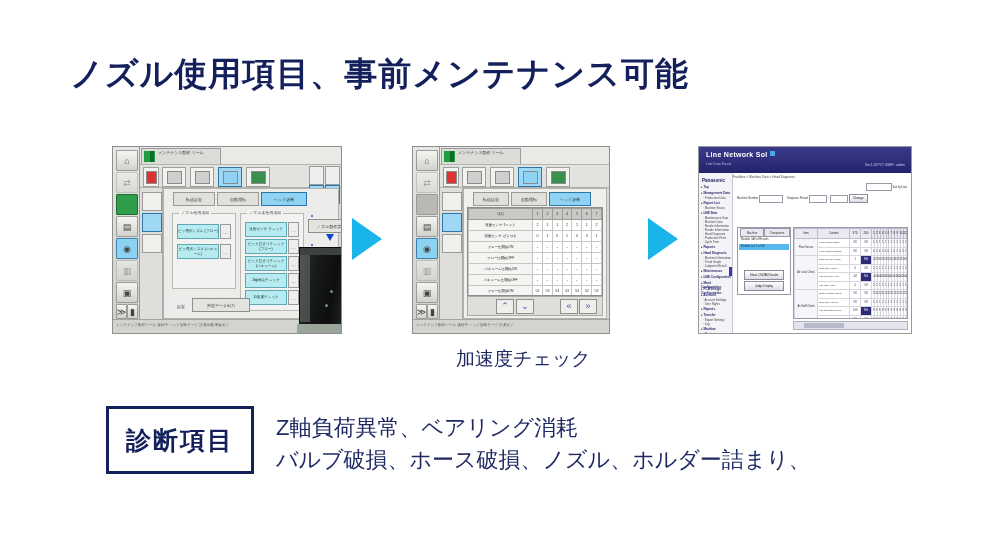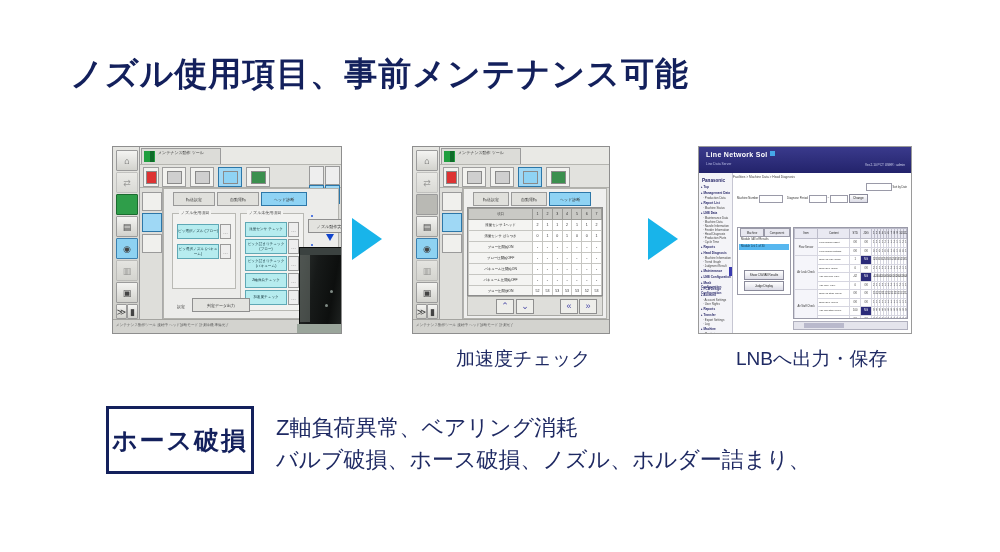--- a/index.html
+++ b/index.html
@@ -696,21 +696,20 @@
             </tbody>
         </table>
       </div>
       <div class="hscroll">
           <i></i>
         </div>
     </div>
   </div>
 
   <div class="caption" id="cap2">加速度チェック</div>
-  <div class="caption" id="cap3">LNBへ出力・保存</div>
-
-  <div class="diag-box">ホース破損</div>
+
+  <div class="diag-box">診断項目</div>
   <div class="diag-text">
     <div>Z軸負荷異常、ベアリング消耗</div>
     <div>バルブ破損、ホース破損、ノズル、ホルダー詰まり、</div>
   </div>
 
 </div>
 
 </body></html>

